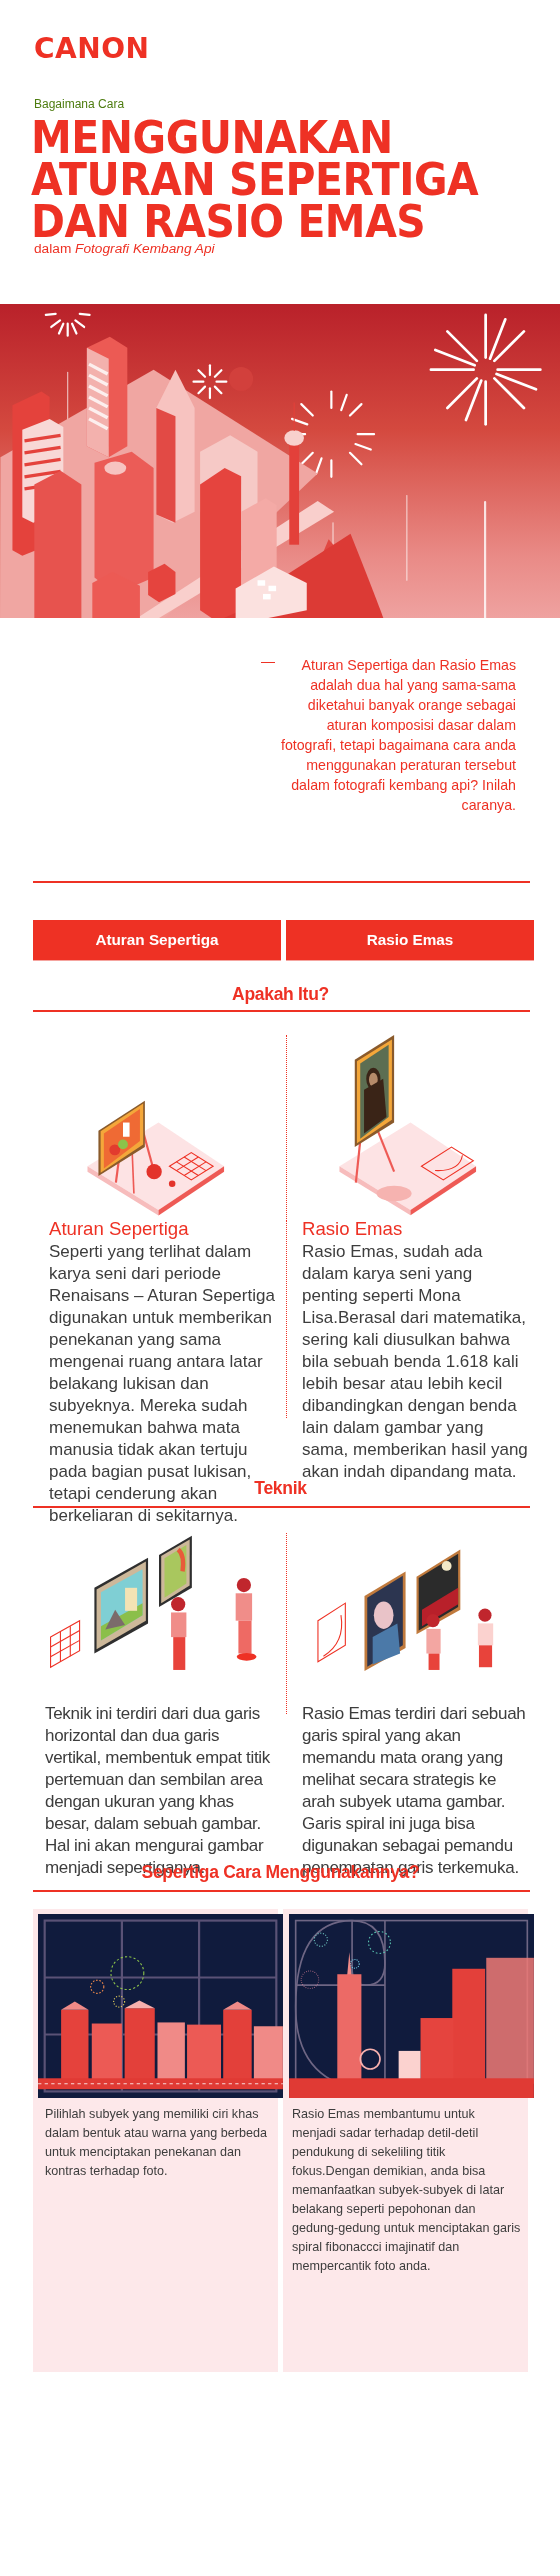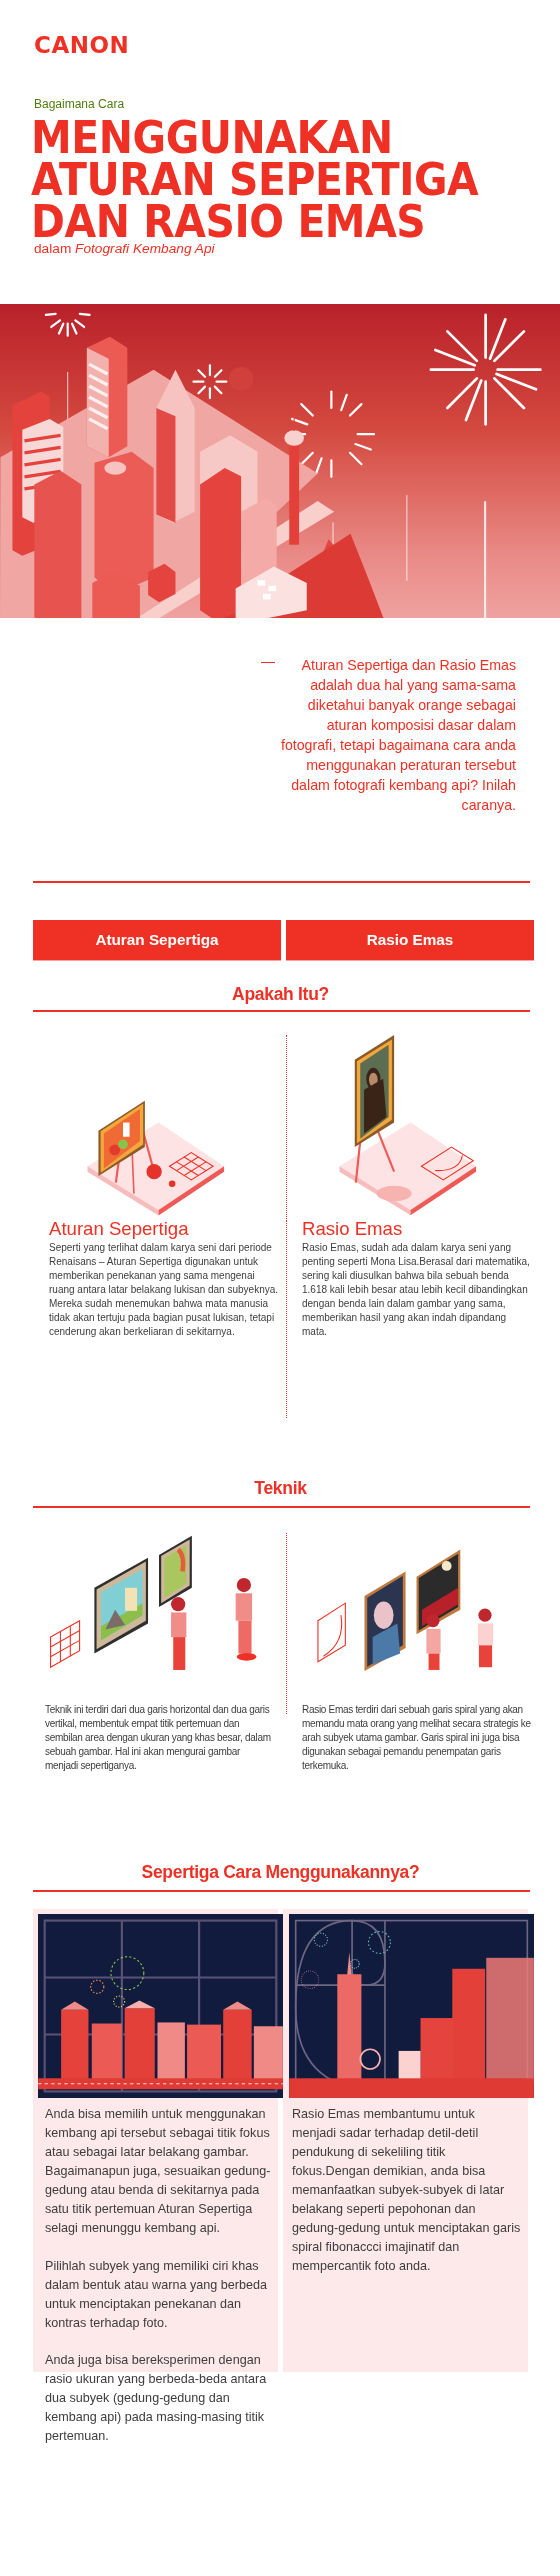--- a/index.html
+++ b/index.html
@@ -1,21 +1,21 @@
 <!DOCTYPE html>
 <html style="font-size:8.8px"><head>
 <meta charset="utf-8">
 <style>
   * { box-sizing: border-box; margin: 0; padding: 0; }
   html, body { width: 561px; background: #ffffff; }
   body { position: relative; height: 2576px; overflow: hidden; font-family: "Liberation Sans", "DejaVu Sans", sans-serif; color: #3d3d3d; }
   .abs { position: absolute; }
 
   
-  .brand { left: 34px; top: 32px; font-size: 23px; font-weight: bold; color: #ee3124; letter-spacing: 0.5px; font-family: "DejaVu Sans", sans-serif; }
+  .brand { left: 34px; top: 32px; font-size: 28px; font-weight: bold; color: #ee3124; letter-spacing: 0.5px; font-family: "DejaVu Sans", sans-serif; }
   .kicker { left: 34px; top: 97px; font-size: 12px; color: #4d7c0f; }
   .title { left: 31px; top: 117px; font-size: 44px; line-height: 42px; font-weight: bold; color: #ee3124; font-family: "DejaVu Sans", sans-serif; letter-spacing: -0.5px; transform: scaleX(0.93); transform-origin: left top; }
   .subtitle { left: 34px; top: 241px; font-size: 13.7px; color: #ee3124; }
   .subtitle i { font-style: italic; }
 
   
   .hero { left: 0; top: 304px; width: 561px; height: 314px; overflow: hidden;
           background: linear-gradient(180deg, #b9212a 0%, #d4493f 40%, #e98a86 80%, #efa2a0 100%); }
   .hero svg { display: block; }
 
@@ -25,21 +25,21 @@
   .rule { left: 33px; width: 497px; height: 1.6px; background: #ee3124; }
 
   
   .tab { top: 920px; height: 41px; width: 248px; background: #ee3124; color: #fff; font-size: 15.3px; font-weight: bold; display: flex; align-items: center; justify-content: center; border-bottom: 1.1px solid #f5a49f; cursor: pointer; }
 
   .section-title { left: 0; width: 561px; text-align: center; font-size: 17.5px; font-weight: bold; color: #ee3124; letter-spacing: -0.3px; }
 
   .vdots { left: 286px; width: 0; border-left: 1.1px dotted #ee3124; }
 
   .col-h { font-size: 18.6px; color: #ee3124; }
-  .col-p { font-size: 10px; line-height: 14px; color: #3d3d3d; }
+  .col-p { font-size: 17px; line-height: 22px; color: #3d3d3d; }
 
   .illus { overflow: visible; }
 
   
   .panel { top: 1909px; height: 463px; width: 245px; background: #fde8ea; }
   .night { top: 1914px; width: 245px; height: 184px; background: #101b3d; overflow: hidden; }
   .panel-text { font-size: 12.6px; line-height: 19px; color: #3d3d3d; }
   .panel-text p { margin-bottom: 18.6px; }
 </style>
 </head>
@@ -344,20 +344,18 @@
     <rect x="298" y="100" width="60" height="210" fill="#e3403a"></rect>
     <rect x="240" y="190" width="60" height="120" fill="#e5443e"></rect>
     <rect x="360" y="80" width="87" height="230" fill="#f07a76" opacity=".85"></rect>
     <circle cx="148" cy="265" r="18" fill="none" stroke="#f7b0ad" stroke-width="3"></circle>
     <rect x="200" y="250" width="40" height="60" fill="#fbd2cf"></rect>
     <rect x="0" y="300" width="447" height="36" fill="#e03a34"></rect>
   </svg>
 </div>
 
 <div class="abs panel-text" style="left:45px; top:2105px; width:230px;">
-  <p>Anda bisa memilih untuk menggunakan kembang api tersebut sebagai titik fokus atau sebagai latar belakang gambar. Bagaimanapun juga, sesuaikan gedung-gedung atau benda di sekitarnya pada satu titik pertemuan Aturan Sepertiga selagi menunggu kembang api.</p>
   <p>Pilihlah subyek yang memiliki ciri khas dalam bentuk atau warna yang berbeda untuk menciptakan penekanan dan kontras terhadap foto.</p>
-  <p>Anda juga bisa bereksperimen dengan rasio ukuran yang berbeda-beda antara dua subyek (gedung-gedung dan kembang api) pada masing-masing titik pertemuan.</p>
 </div>
 <div class="abs panel-text" style="left:292px; top:2105px; width:230px;">
   <p>Rasio Emas membantumu untuk menjadi sadar terhadap detil-detil pendukung di sekeliling titik fokus.Dengan demikian, anda bisa memanfaatkan subyek-subyek di latar belakang seperti pepohonan dan gedung-gedung untuk menciptakan garis spiral fibonaccci imajinatif dan mempercantik foto anda.</p>
 </div>
 
 
 </body></html>

